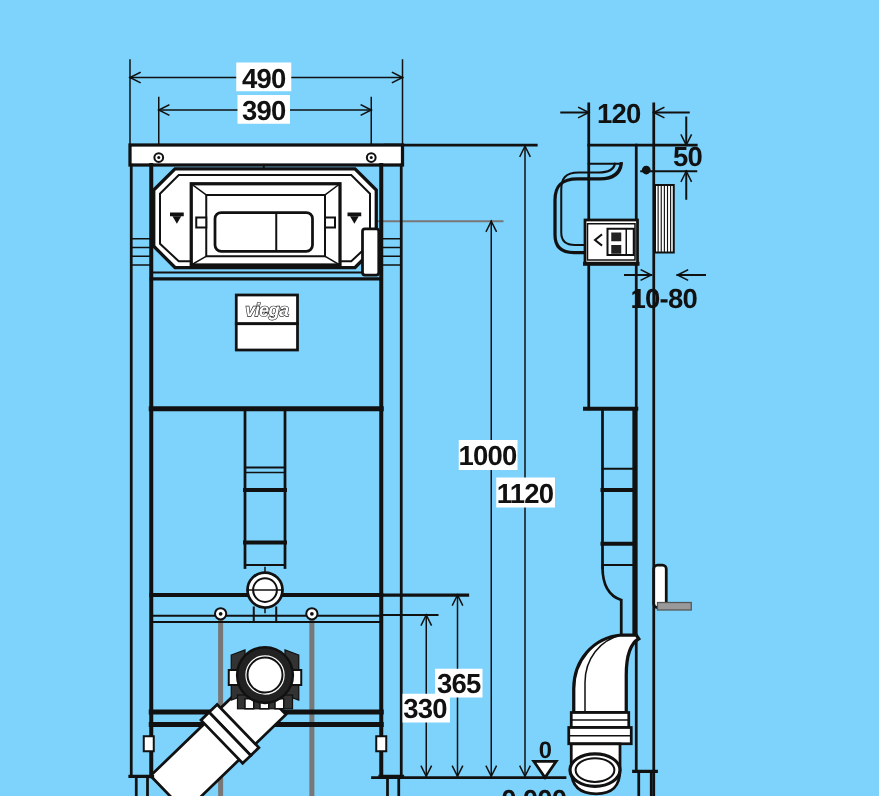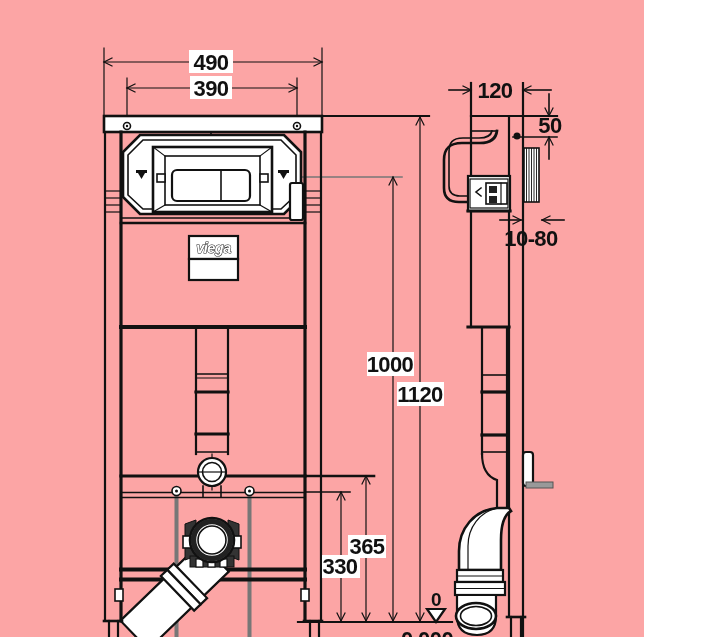--- a/index.html
+++ b/index.html
@@ -1,16 +1,16 @@
 <!DOCTYPE html>
 <html><head>
 <meta charset="utf-8">
 <style>
   html,body{margin:0;padding:0;background:#fff;}
-  .stage{position:relative;width:644px;height:637px;background:#fca5a5;overflow:hidden;
+  .stage{position:relative;width:703px;height:637px;background:#7dd3fc;overflow:hidden;
          font-family:"Liberation Sans",sans-serif;}
   svg{display:block}
   .ln   {stroke:#111;fill:none;stroke-linecap:square}
   .w1   {stroke-width:1.2}
   .w15  {stroke-width:1.6}
   .w2   {stroke-width:2.2}
   .w25  {stroke-width:2.6}
   .w3   {stroke-width:3.2}
   .w4   {stroke-width:4}
   .gray {stroke:#777}

